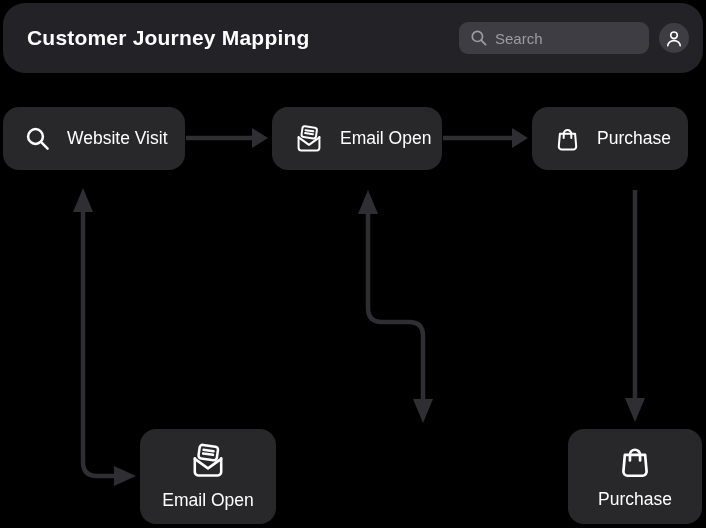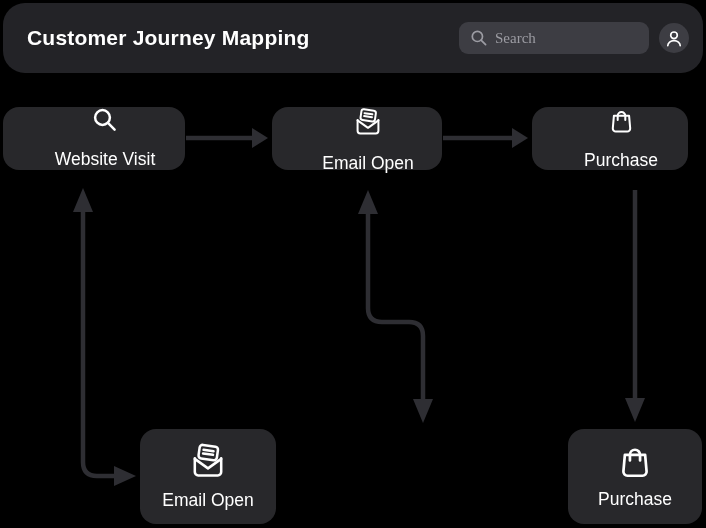--- a/index.html
+++ b/index.html
@@ -8,31 +8,31 @@
 
   
   .header{position:absolute;left:3px;top:3px;width:700px;height:70px;background:#232327;
     border-radius:22px;display:flex;align-items:center;box-sizing:border-box;padding:0 14px 0 24px;}
   .title{color:#ffffff;font-size:21px;font-weight:600;letter-spacing:.2px;flex:0 0 auto;}
   .header-spacer{flex:1 1 auto;}
   .search-wrap{position:relative;width:190px;height:32px;margin-right:10px;}
   .search-wrap svg{position:absolute;left:11px;top:7px;pointer-events:none;}
   .search-input{width:100%;height:100%;box-sizing:border-box;border:none;outline:none;
     background:#3d3d43;border-radius:9px;color:#e8e8ec;font-size:15px;padding:0 12px 0 36px;
-    font-family:Liberation Serif, serif;}
+    font-family:Liberation Sans, sans-serif;}
   .search-input::placeholder{color:#9c9ca3;}
   .avatar{width:30px;height:30px;border-radius:50%;background:#3d3d43;border:none;padding:0;
     display:flex;align-items:center;justify-content:center;cursor:pointer;}
 
   
   .canvas{position:absolute;left:0;top:73px;width:706px;height:455px;}
   .connector-layer{position:absolute;left:0;top:0;pointer-events:none;}
 
   .node{position:absolute;background:#28282b;border-radius:16px;box-sizing:border-box;color:#fff;}
-  .node-h{display:flex;align-items:center;gap:16px;padding-left:22px;flex-direction:column;}
+  .node-h{display:flex;align-items:center;gap:16px;padding-left:22px;}
   .node-v{display:flex;flex-direction:column;align-items:center;justify-content:center;gap:10px;}
   .node-label{font-size:17.5px;font-weight:500;color:#ffffff;white-space:nowrap;}
 
   
   #n-website{left:3px;top:34px;width:182px;height:63px;}
   #n-email-top{left:272px;top:34px;width:170px;height:63px;}
   #n-purchase-top{left:532px;top:34px;width:156px;height:63px;}
   
   #n-email-bottom{left:140px;top:356px;width:136px;height:95px;}
   #n-addclick{left:356px;top:356px;width:137px;height:95px;}

